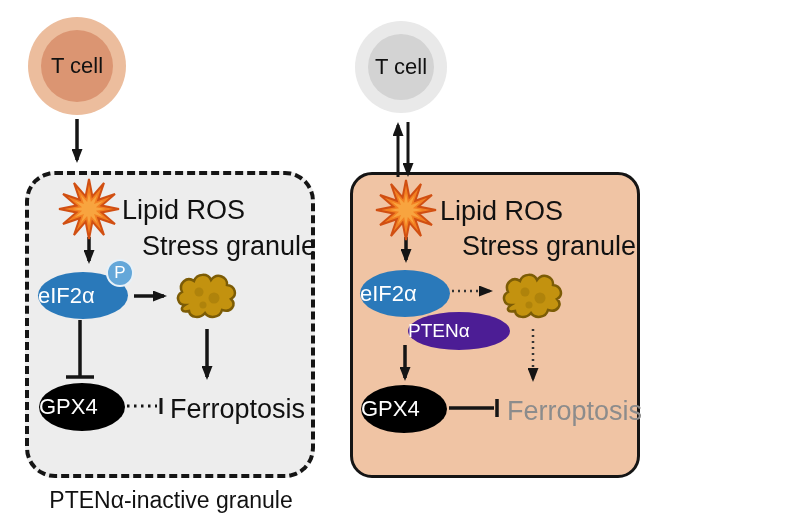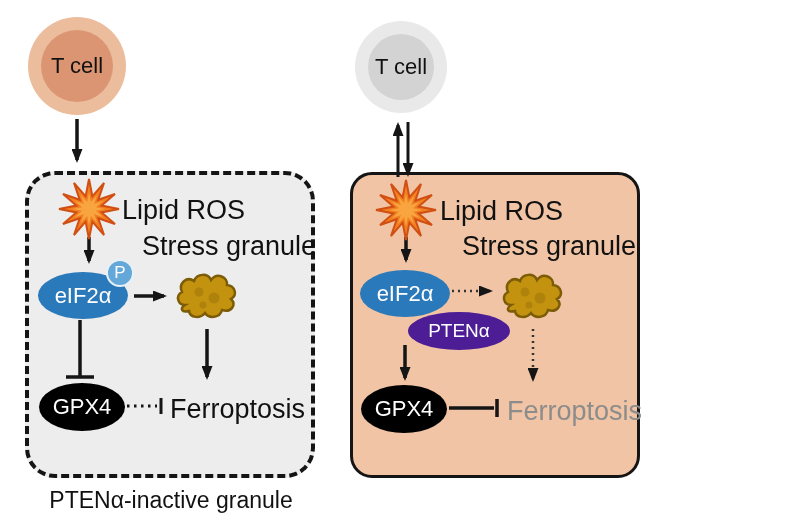--- a/index.html
+++ b/index.html
@@ -26,21 +26,21 @@
     position:absolute;left:0;top:0;right:0;bottom:0;
     display:flex;align-items:center;justify-content:center;
     font-size:22px;color:#111;
   }
   .tcell-left{left:28px;top:17px;width:98px;height:98px;background:#ecbd9d;}
   .tcell-left .inner{left:13px;top:13px;width:72px;height:72px;background:#db9572;}
   .tcell-right{left:355px;top:21px;width:92px;height:92px;background:#e9e9e9;}
   .tcell-right .inner{left:13px;top:13px;width:66px;height:66px;background:#d3d3d3;}
   
   .ellipse{
-    position:absolute;border-radius:50%;display:flex;align-items:center;justify-content:center;
+    position:absolute;border-radius:50%;display:flex;align-items:center;justify-content:flex-start;
     color:#fff;font-size:22px;z-index:2;
   }
   .eif2a{background:#2a79ba;width:90px;height:47px;}
   .eif2a-left{left:38px;top:272px;}
   .eif2a-right{left:360px;top:270px;}
   .gpx4{background:#000000;width:86px;height:48px;}
   .gpx4-left{left:39px;top:383px;}
   .gpx4-right{left:361px;top:385px;}
   .ptena{background:#4c1d95;width:102px;height:38px;left:408px;top:312px;z-index:3;font-size:19px;}
   .pcircle{

